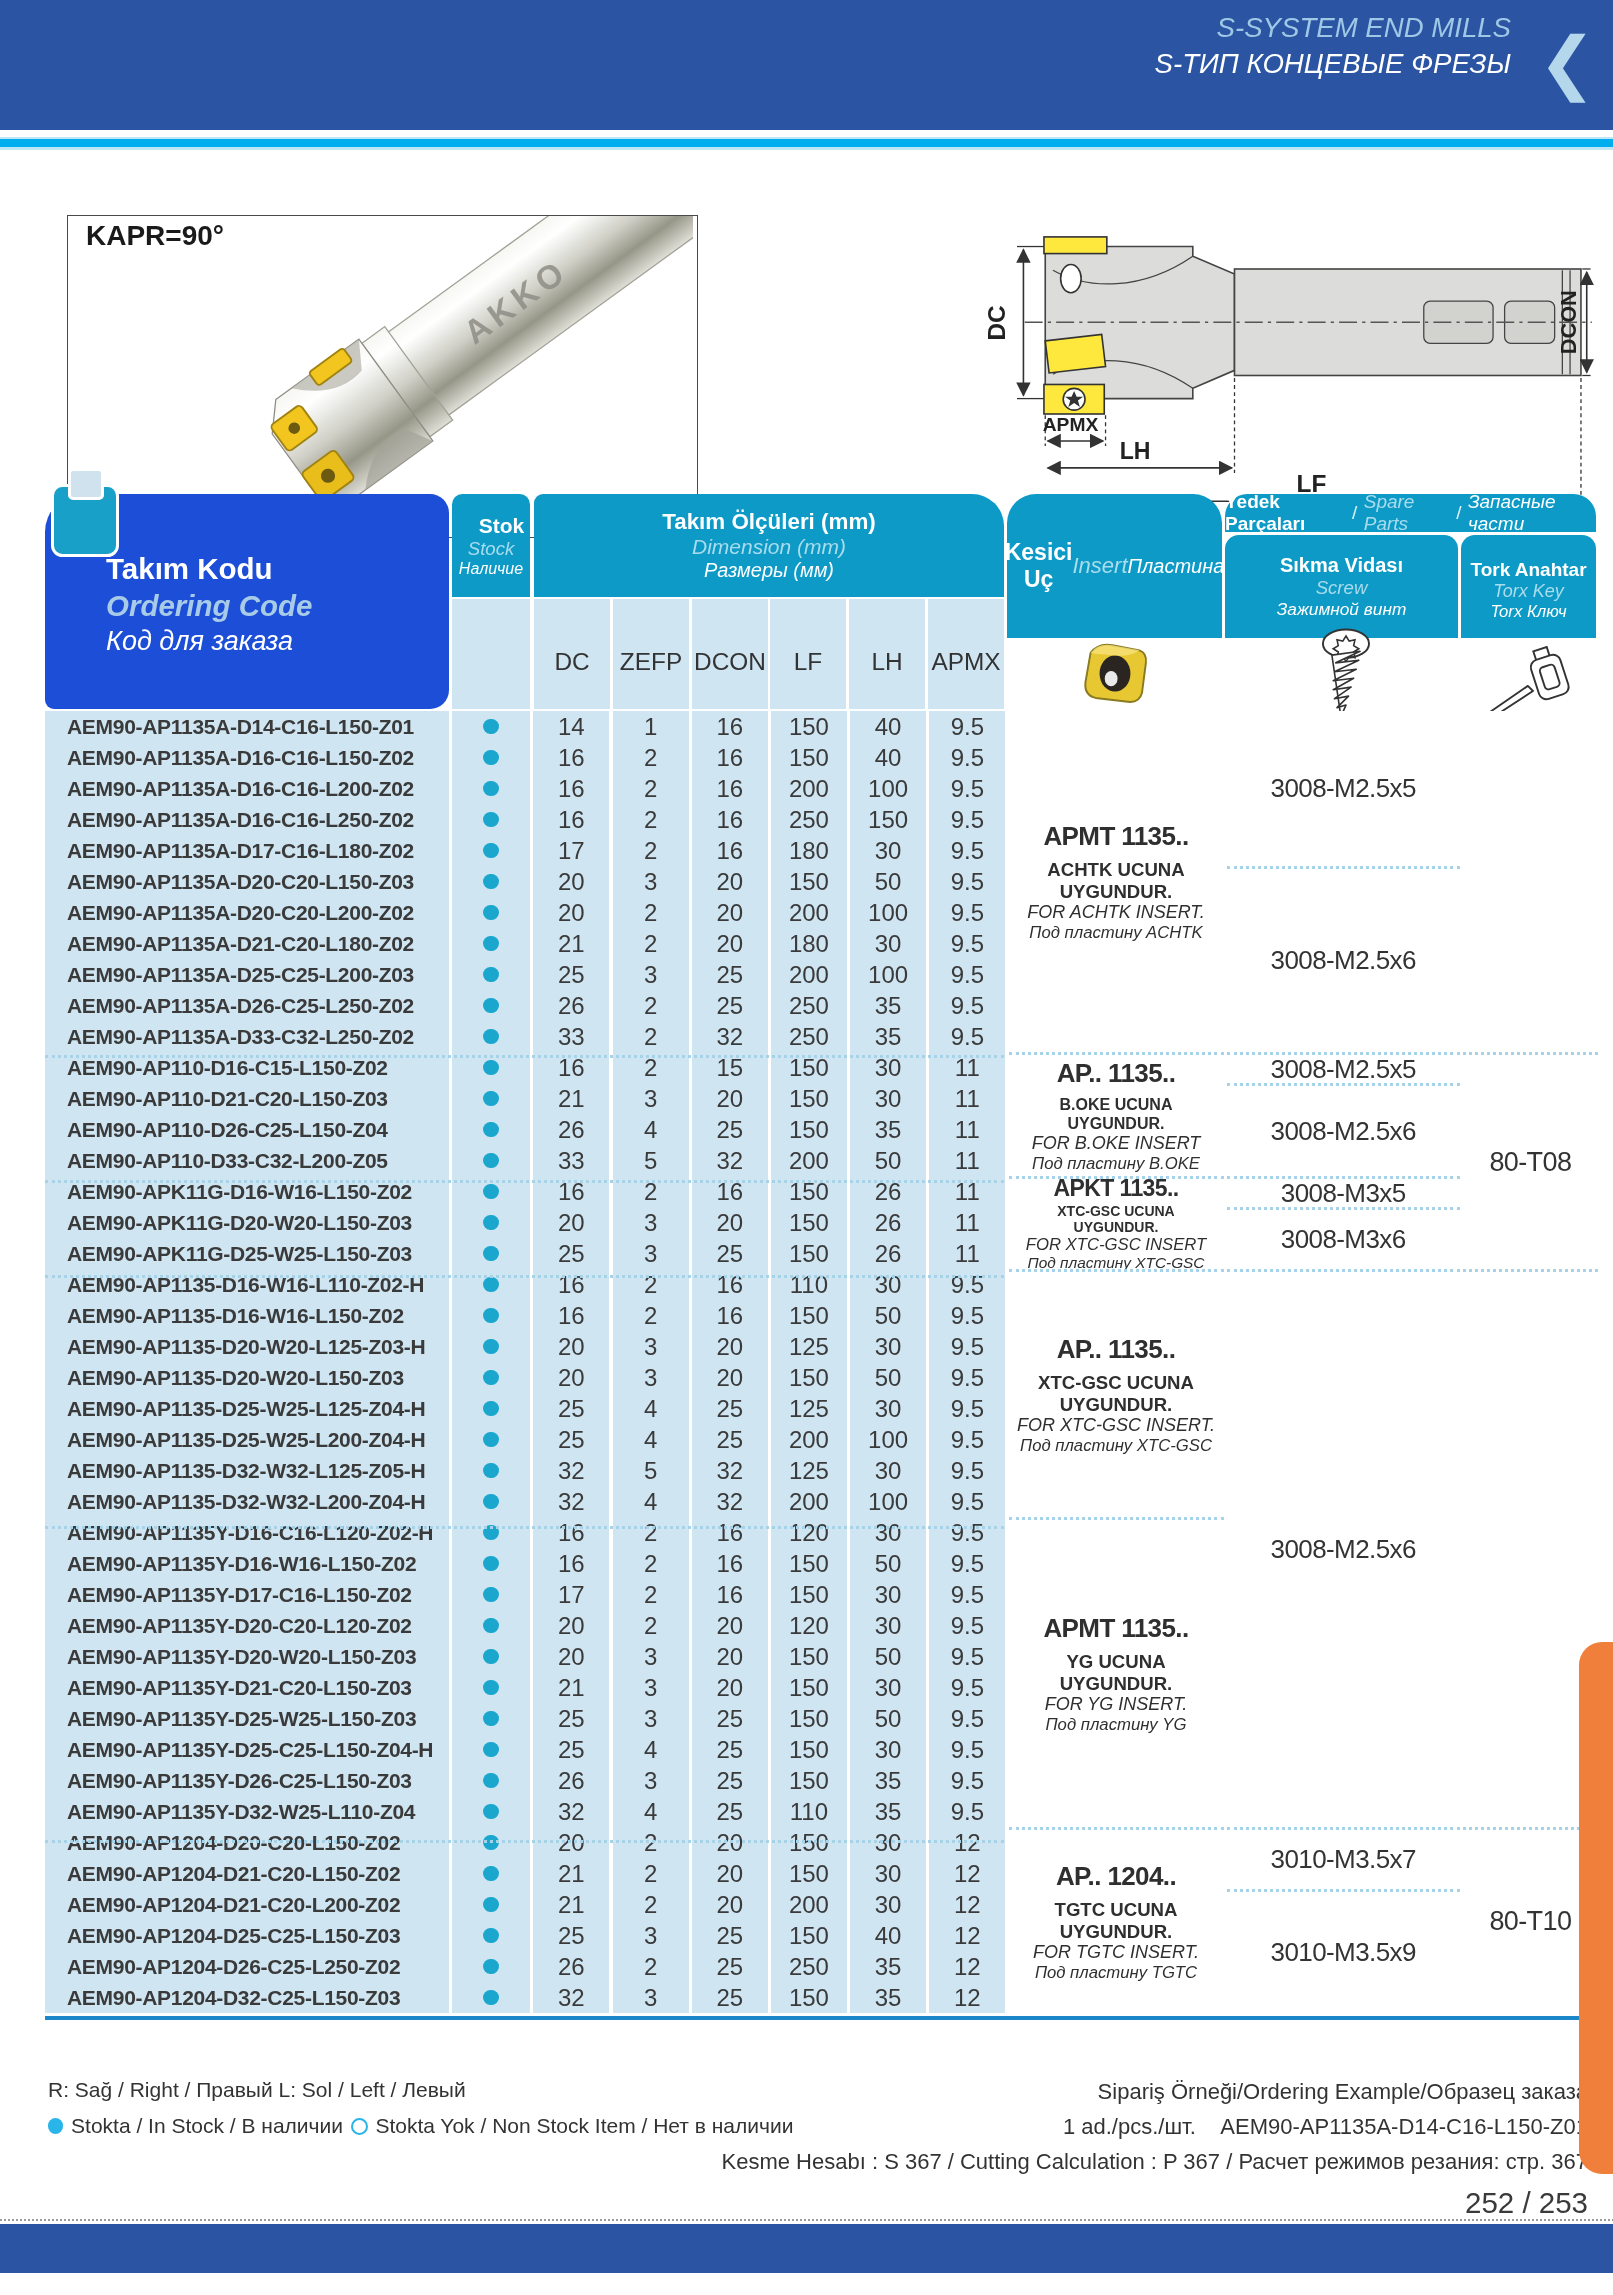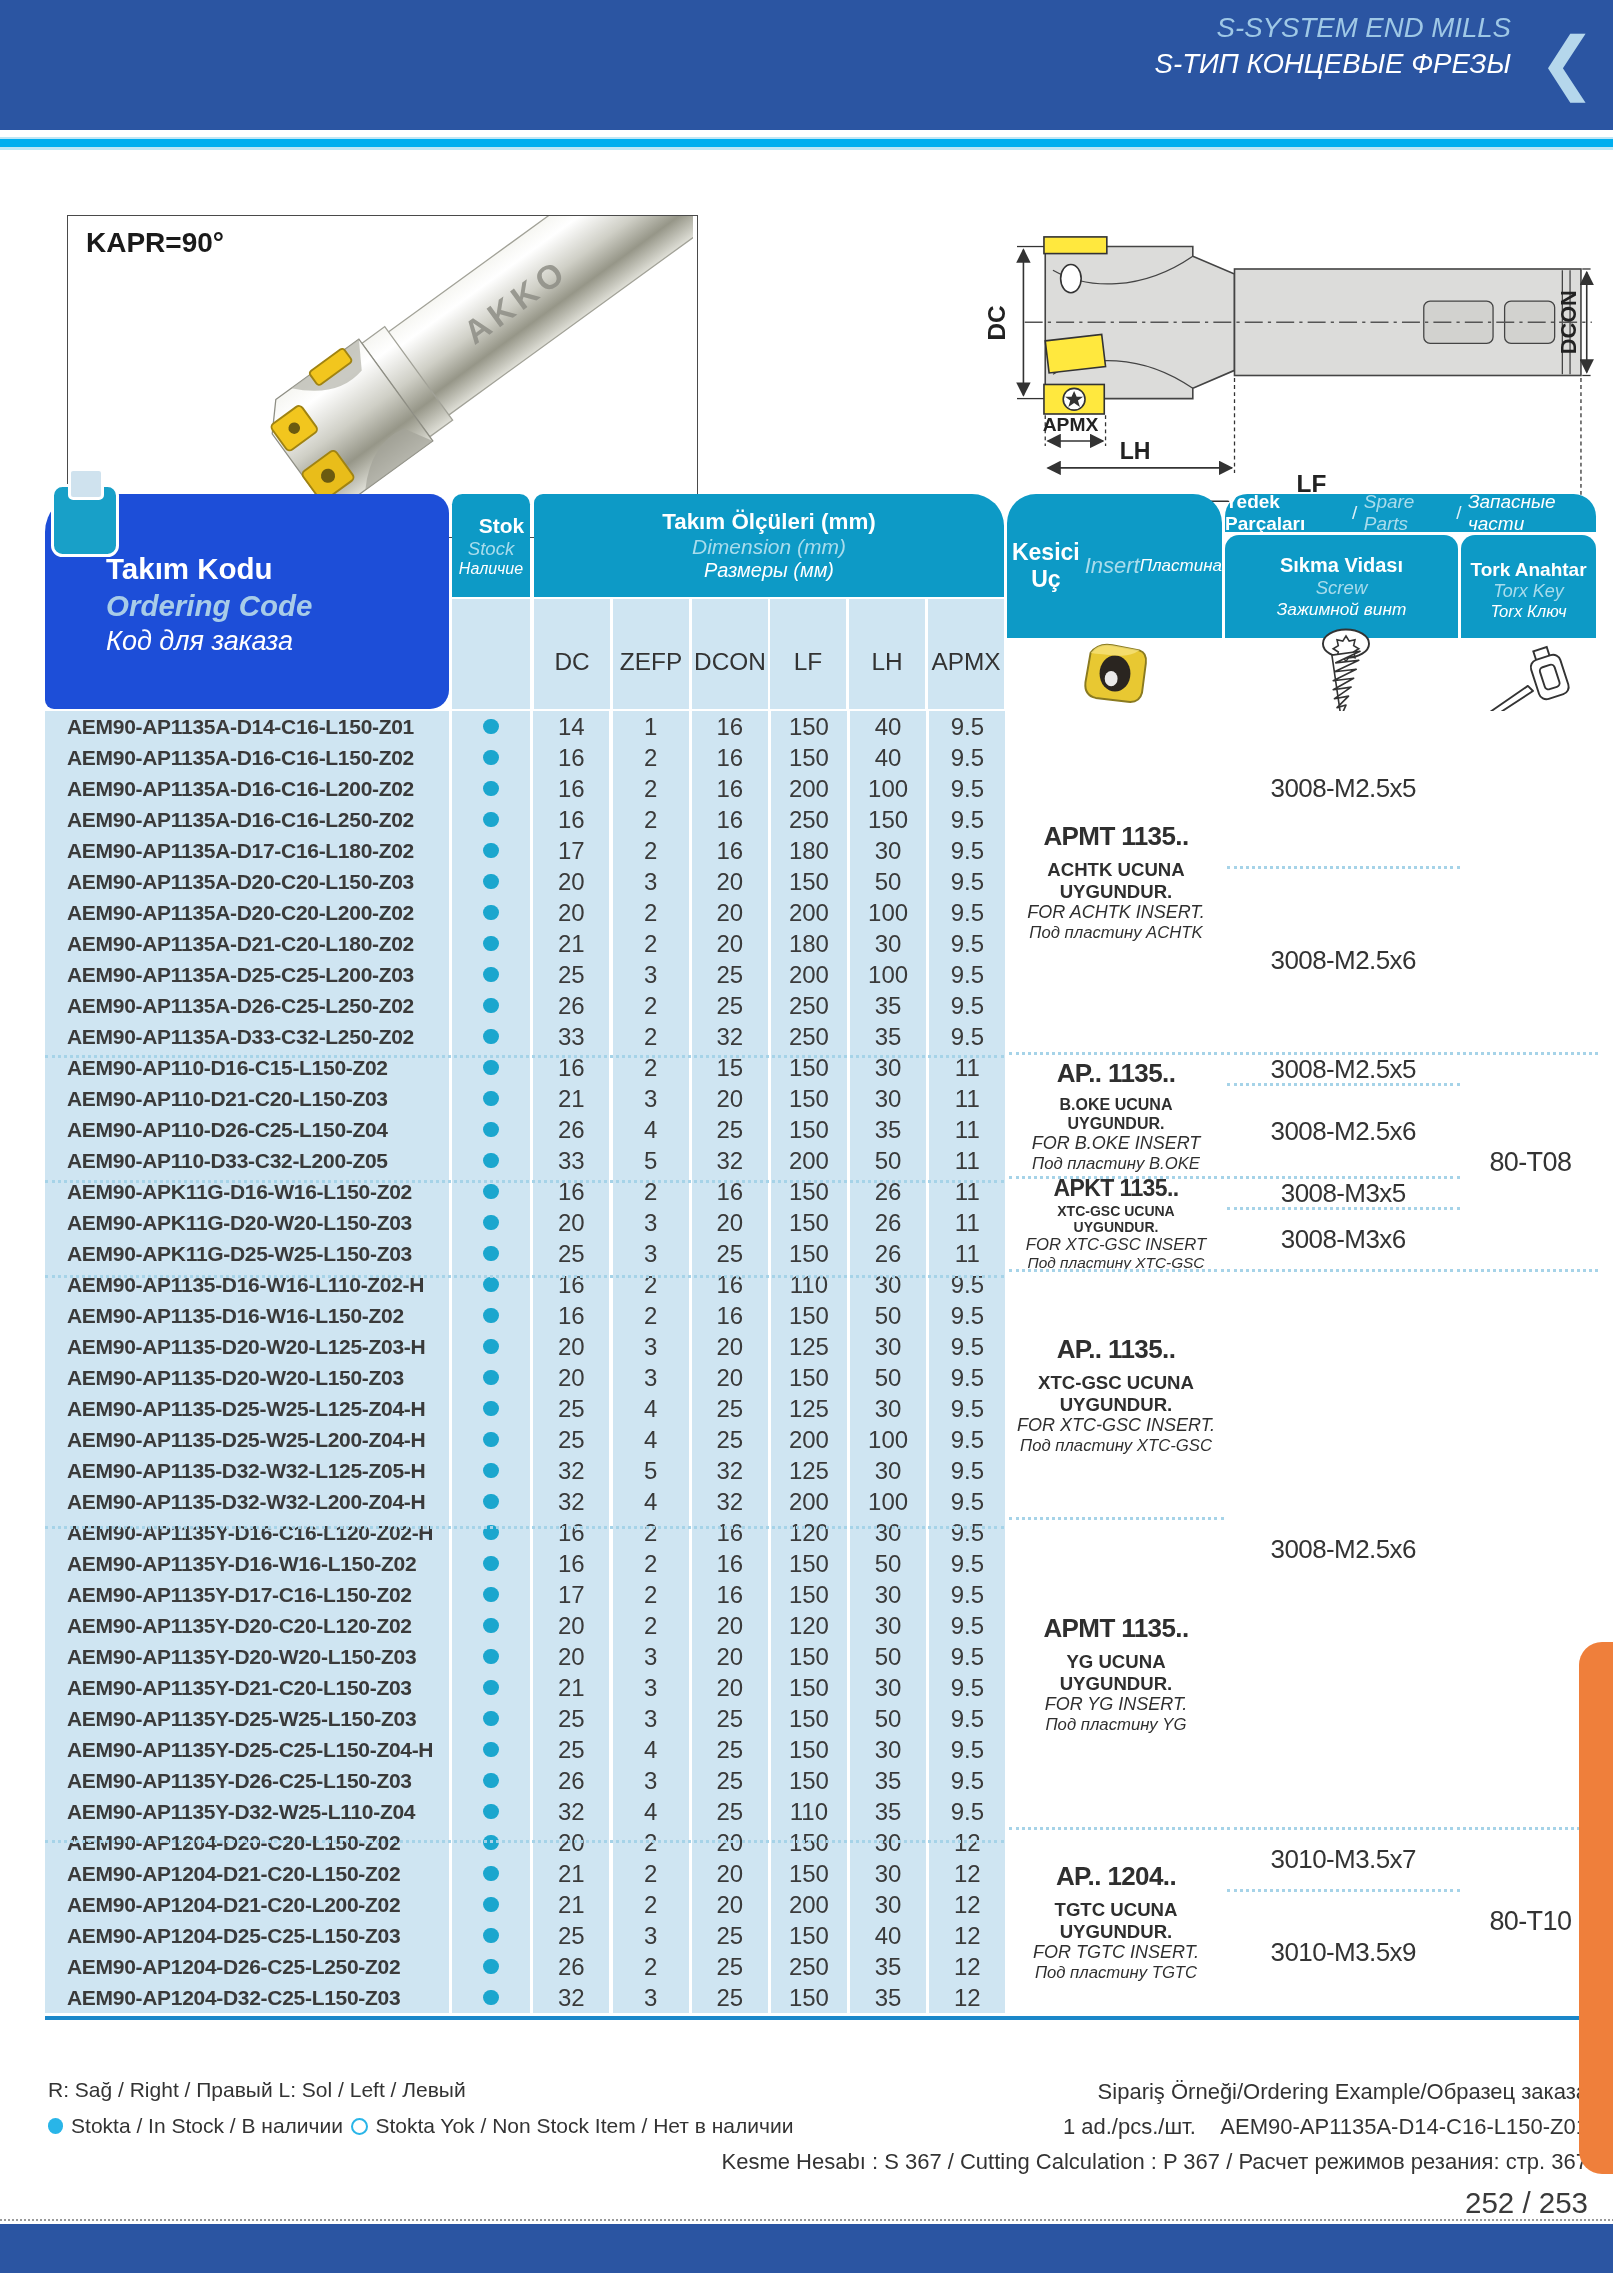--- a/index.html
+++ b/index.html
@@ -13,21 +13,21 @@
   .bl1{font-size:29px;font-weight:bold;color:#ffffff;line-height:37px;letter-spacing:0.3px;}
   .bl2{font-size:27.6px;font-style:italic;color:#9fc8e6;line-height:36px;}
   .bl3{font-size:27.6px;font-style:italic;color:#ffffff;line-height:36px;}
   .chevron{position:absolute;right:18px;top:22px;font-size:69px;color:#b5d7ec;font-weight:bold;}
   .stripe-a{left:0;top:137px;width:1614px;height:2.6px;background:#bfe6f5;}
   .stripe-b{left:0;top:139px;width:1614px;height:7.7px;background:#00aeef;}
   .stripe-c{left:0;top:147px;width:1614px;height:2.6px;background:#bfe6f5;}
 
   
   .photo-box{left:67px;top:215px;width:629px;height:321px;border:1.9px solid #4a4a4a;background:#fff;}
-  .kapr{position:absolute;left:18px;top:11px;font-size:28px;font-weight:bold;color:#1a1a1a;}
+  .kapr{position:absolute;left:18px;top:4px;font-size:28px;font-weight:bold;color:#1a1a1a;}
 
   
   .tbl{left:45px;top:489px;width:1551px;}
   .thead{position:relative;height:221px;}
   .teal{background:#0d9ac6;color:#fff;}
   .hd-code{position:absolute;left:0;top:5.1px;width:404px;height:215px;background:#1d4ed8;
            border-radius:38px 19px 19px 9px;}
   .hd-code-text{position:absolute;left:61px;top:56px;}
   .hc1{font-size:29.5px;font-weight:bold;color:#fff;line-height:37px;}
   .hc2{font-size:29.5px;font-weight:bold;font-style:italic;color:#a8cce8;line-height:37px;}
@@ -47,21 +47,21 @@
   .hd1{font-size:22.4px;font-weight:bold;}
   .hd2{font-size:21px;font-style:italic;color:#a9dcec;}
   .hd3{font-size:20px;font-style:italic;}
   .dim-sub{position:absolute;top:110px;width:76px;height:110px;background:#cfe5f2;display:flex;
            align-items:flex-end;justify-content:center;padding-bottom:33px;box-sizing:border-box;
            font-size:24.4px;color:#333;}
   .hd-ins{position:absolute;left:962px;top:5.1px;width:215px;height:144px;border-radius:29px 29px 0 0;
           display:flex;flex-direction:row;align-items:center;justify-content:center;text-align:center;}
   .hi1{font-size:23px;font-weight:bold;}
   .hi2{font-size:22px;font-style:italic;color:#a9dcec;}
-  .hi3{font-size:17px;font-style:italic;}
+  .hi3{font-size:20px;font-style:italic;}
   .hd-ins-art{position:absolute;left:962px;top:149px;width:215px;height:71px;display:flex;
               align-items:center;justify-content:center;}
   .hd-spare{position:absolute;left:1180px;top:5.1px;width:371px;height:38px;border-radius:22.4px 22.4px 0 0;
             display:flex;align-items:center;justify-content:center;font-size:19px;}
   .sp-tr{font-weight:bold;color:#fff;}
   .sp-en{font-style:italic;color:#a9dcec;}
   .sp-ru{font-style:italic;color:#fff;}
   .sp-sep{color:#dff1f8;margin:0 6.4px;}
   .hd-screw{position:absolute;left:1180px;top:46px;width:233px;height:103px;border-radius:14px 14px 0 0;
             display:flex;flex-direction:column;align-items:center;justify-content:center;text-align:center;}

